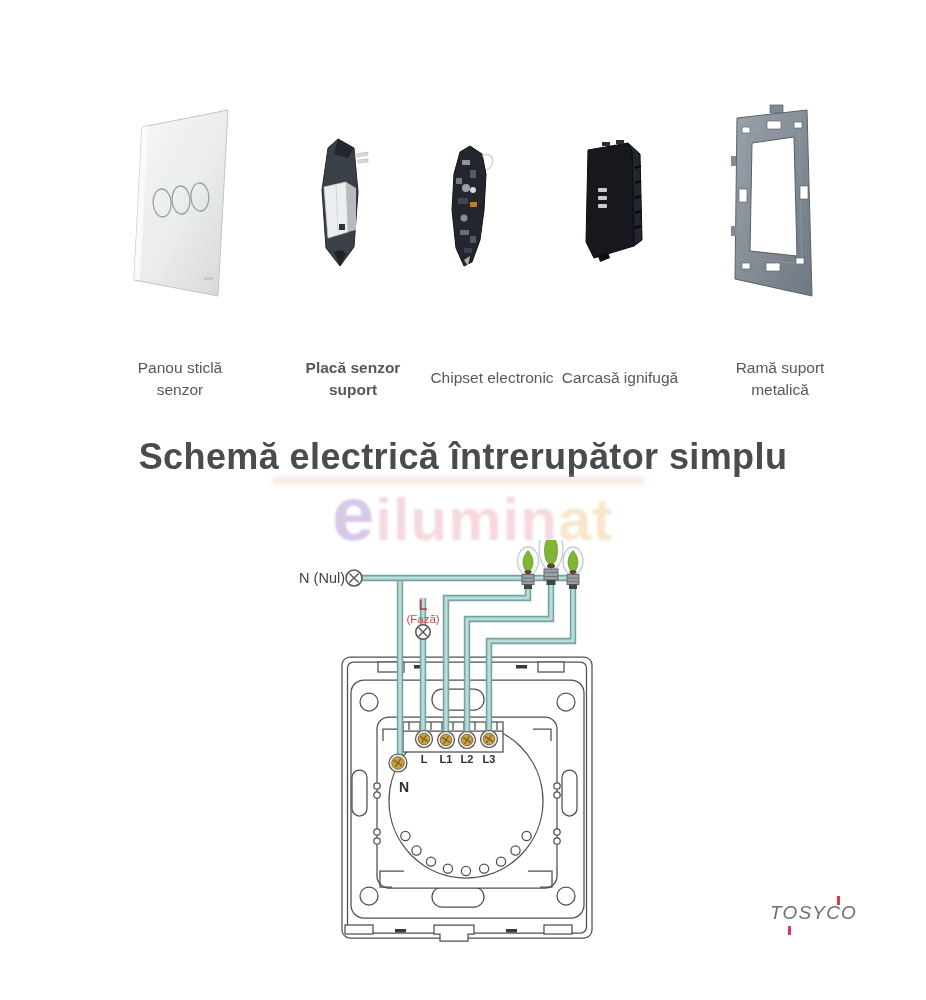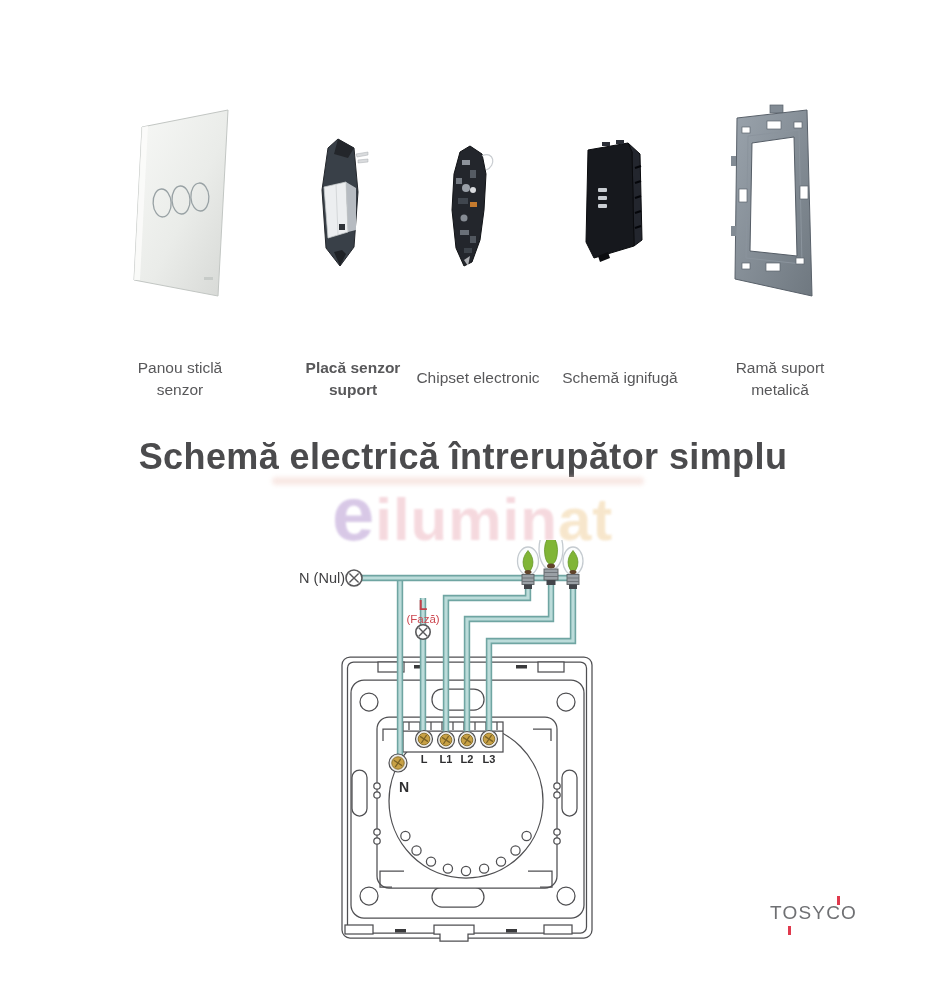--- a/index.html
+++ b/index.html
@@ -30,21 +30,21 @@
   .wire-inner{stroke:#bcdcda;stroke-width:3.2;fill:none;}
   .sym-circle{fill:#ffffff;stroke:#58585a;stroke-width:1.6;}
   .sym-x{stroke:#58585a;stroke-width:1.4;fill:none;}
   .term-label{font:bold 11px "Liberation Sans",sans-serif;fill:#2e2e30;text-anchor:middle;}
   .n-label{font:bold 14px "Liberation Sans",sans-serif;fill:#2e2e30;text-anchor:middle;}
   .ext-label{font:14.5px "Liberation Sans",sans-serif;fill:#3f3f41;}
   .live-l{font:bold 14px "Liberation Sans",sans-serif;fill:#c2404a;text-anchor:middle;}
   .live-sub{font:11.5px "Liberation Sans",sans-serif;fill:#cc4750;text-anchor:middle;}
   
   .brand{position:absolute;left:770px;top:902px;width:100px;height:40px;}
-  .brand-text{font-size:19px;letter-spacing:1.2px;color:#6f7073;}
+  .brand-text{font-size:19px;letter-spacing:1.2px;color:#6f7073;font-style:italic;}
   .tick{position:absolute;width:3px;height:9px;}
   .tick-top{left:67px;top:-6px;}
   .tick-bottom{left:18px;top:24px;}
 </style>
 </head>
 <body>
 
 <div class="abs" style="left:0;top:0;width:926px;height:380px;margin-top:34px;">
 
   <svg class="abs" style="left:118px;top:66px;" width="125" height="210" viewBox="0 0 125 210">
@@ -142,26 +142,26 @@
   </svg>
 
   <div class="part-label" style="left:110px;width:140px;">
     <span>Panou sticlă</span>
     <span>senzor</span>
   </div>
   <div class="part-label" style="left:283px;width:140px;font-weight:bold;">
     <span>Placă senzor</span>
     <span>suport</span>
   </div>
-  <div class="part-label" style="left:398px;width:160px;">
+  <div class="part-label" style="left:412px;width:160px;">
     <span>Chipset electronic</span>
     <span></span>
   </div>
   <div class="part-label" style="left:540px;width:160px;">
-    <span>Schemă ignifugă</span>
+    <span>Carcasă ignifugă</span>
     <span></span>
   </div>
   <div class="part-label" style="left:700px;width:160px;">
     <span>Ramă suport</span>
     <span>metalică</span>
   </div>
 </div>
 
 <div class="title">Schemă electrică întrerupător simplu</div>
 

